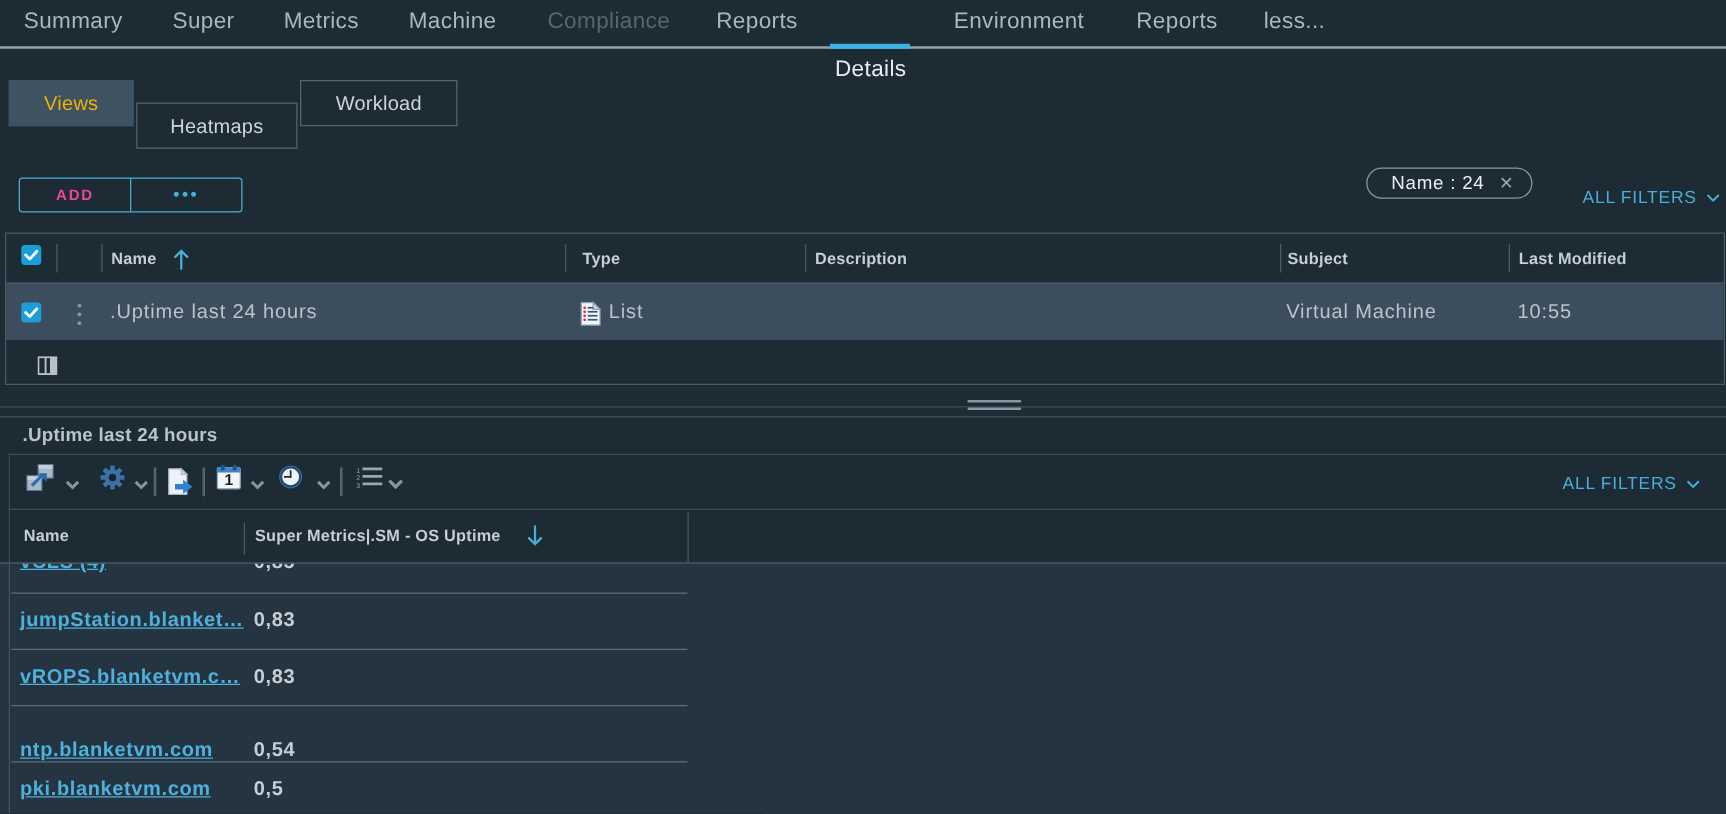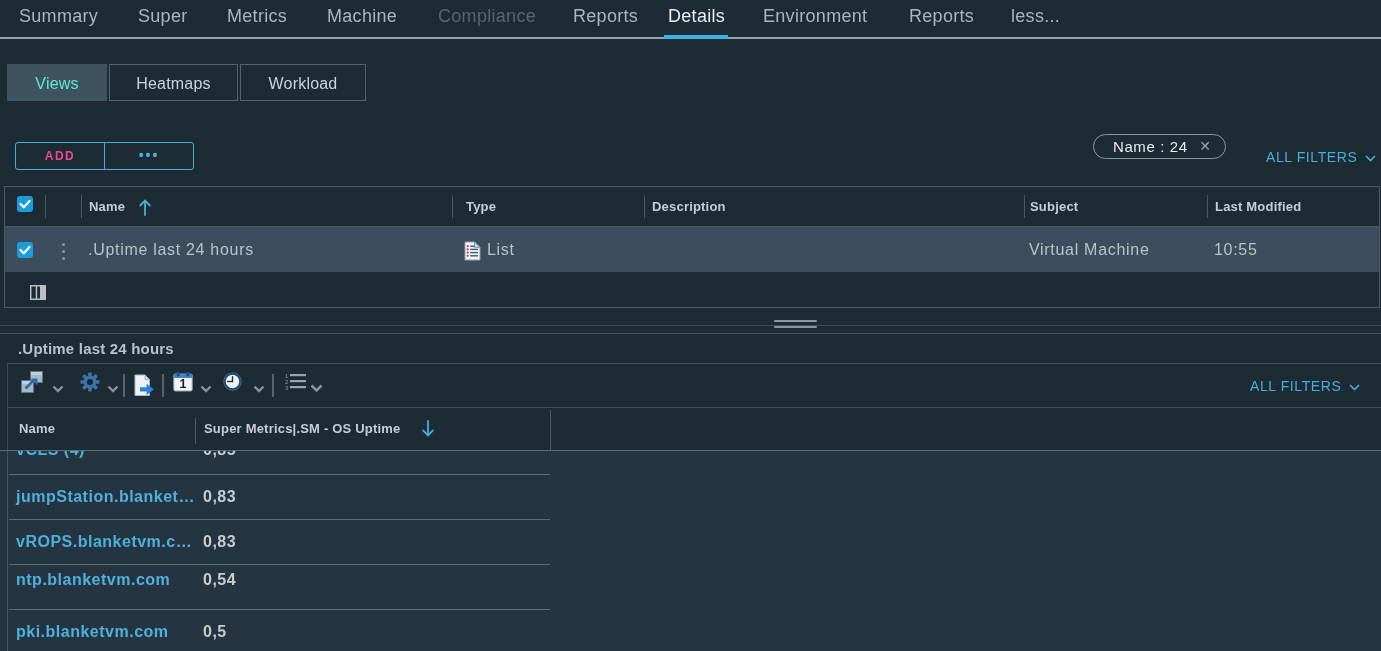--- a/index.html
+++ b/index.html
@@ -8,21 +8,21 @@
   .abs{position:absolute;}
   
   .nav-item{position:absolute;top:0;height:38px;line-height:32px;font-size:18px;color:#a9b7c0;letter-spacing:0.3px;}
   .nav-border{position:absolute;left:0;top:37px;width:1381px;height:2px;background:#97a3ab;}
   .nav-active{color:#e9edf0;}
   .nav-dim{color:#56676f;}
   .nav-underline{position:absolute;left:664px;top:35px;width:64px;height:4px;background:#3eb1e4;}
   
   .vtab{position:absolute;top:64px;height:37px;line-height:37px;text-align:center;font-size:16px;
         color:#cdd4d9;border:1px solid #55646e;box-sizing:border-box;letter-spacing:0.2px;}
-  .vtab.sel{background:#3e5260;color:#5eead4;border-color:#3e5260;}
+  .vtab.sel{background:#3e5260;color:#eab308;border-color:#3e5260;}
   
   .addgrp{position:absolute;left:15px;top:142px;width:179px;height:28px;border:1px solid #49afd9;
           border-radius:3px;box-sizing:border-box;display:flex;}
   .addgrp .seg1{width:88px;border-right:1px solid #49afd9;text-align:center;line-height:26px;
           color:#ec4899;font-size:12px;font-weight:bold;letter-spacing:1.5px;}
   .addgrp .seg2{flex:1;text-align:center;line-height:24px;color:#49afd9;font-size:14px;font-weight:bold;letter-spacing:2px;}
   
   .chip{position:absolute;left:1093px;top:134px;width:133px;height:25px;border:1px solid #8b98a1;
         border-radius:13px;box-sizing:border-box;color:#e9edf0;font-size:15px;}
   .chip .t{position:absolute;left:19px;top:0;line-height:23px;letter-spacing:0.6px;}
@@ -46,44 +46,44 @@
   .btitle{position:absolute;left:18px;top:336px;height:26px;line-height:26px;font-size:15px;font-weight:bold;color:#b9c3cb;letter-spacing:0.2px;}
   .toolbar{position:absolute;left:7px;top:363px;width:1374px;height:45px;border-top:1px solid #3c4c57;border-bottom:1px solid #3c4c57;border-left:1px solid #3c4c57;box-sizing:border-box;}
   .tsep{position:absolute;top:10px;width:2px;height:23px;background:#55646d;}
   .bghead{position:absolute;left:7px;top:408px;width:1374px;height:42px;border-left:1px solid #3c4c57;box-sizing:border-box;}
   .bghead .htext{position:absolute;top:0;height:42px;line-height:42px;font-size:13px;font-weight:bold;color:#c6cfd5;letter-spacing:0.2px;}
   .hline{position:absolute;left:0;top:450px;width:1381px;height:1px;background:#5d6d78;}
   .bgbody{position:absolute;left:0;top:451px;width:1381px;height:200px;background:#243541;overflow:hidden;}
   .bgbody .bl{position:absolute;left:7px;top:0;width:1px;height:200px;background:#44545e;}
   .rowsep{position:absolute;left:9px;width:541px;height:1px;background:#5d6d78;}
   .brow{position:absolute;left:0;width:560px;height:45px;line-height:45px;}
-  .brow .link{position:absolute;left:16px;top:0;height:28px;}
+  .brow .link{position:absolute;left:16px;top:0;height:28px;text-decoration:underline;}
   .brow .val{position:absolute;left:203px;top:0;height:45px;font-weight:bold;}
   .link{font-size:16px;font-weight:bold;color:#4fb0dc;letter-spacing:0.5px;}
   .val{font-size:16px;color:#c6cdd3;letter-spacing:0.5px;}
 </style>
 </head>
 <body>
 <div id="page">
 
   <div class="nav-border"></div>
   <div class="nav-item" style="left:19px;">Summary</div>
   <div class="nav-item" style="left:138px;">Super</div>
   <div class="nav-item" style="left:227px;">Metrics</div>
   <div class="nav-item" style="left:327px;">Machine</div>
   <div class="nav-item nav-dim" style="left:438px;">Compliance</div>
   <div class="nav-item" style="left:573px;">Reports</div>
-  <div class="nav-item nav-active" style="left:668px;">Details</div>
+  <div class="nav-item nav-active" style="left:668px;margin-top:39px;">Details</div>
   <div class="nav-item" style="left:763px;">Environment</div>
   <div class="nav-item" style="left:909px;">Reports</div>
   <div class="nav-item" style="left:1011px;">less...</div>
   <div class="nav-underline"></div>
 
   <div class="vtab sel" style="left:7px;width:100px;">Views</div>
-  <div class="vtab" style="left:109px;width:129px;">Heatmaps</div>
+  <div class="vtab" style="left:109px;width:129px;margin-top:18px;">Heatmaps</div>
   <div class="vtab" style="left:240px;width:126px;">Workload</div>
 
   <div class="addgrp">
       <div class="seg1">ADD</div>
       <div class="seg2">•••</div>
     </div>
 
   <div class="chip">
       <span class="t">Name&nbsp;:&nbsp;24</span>
       <span class="x">✕</span>
@@ -279,21 +279,21 @@
     <div class="brow" style="top:22.5px;">
         <span class="link">jumpStation.blanket…</span>
         <span class="val">0,83</span>
       </div>
     <div class="rowsep" style="top:67.5px;"></div>
     <div class="brow" style="top:67.5px;">
         <span class="link">vROPS.blanketvm.c…</span>
         <span class="val">0,83</span>
       </div>
     <div class="rowsep" style="top:112.5px;"></div>
-    <div class="brow" style="top:106px;padding-left:28px;">
+    <div class="brow" style="top:127px;padding-left:28px;">
         <span class="link">ntp.blanketvm.com</span>
         <span class="val">0,54</span>
       </div>
     <div class="rowsep" style="top:157.5px;"></div>
     <div class="brow" style="top:157.5px;">
         <span class="link">pki.blanketvm.com</span>
         <span class="val">0,5</span>
       </div>
   </div>
 </div>

